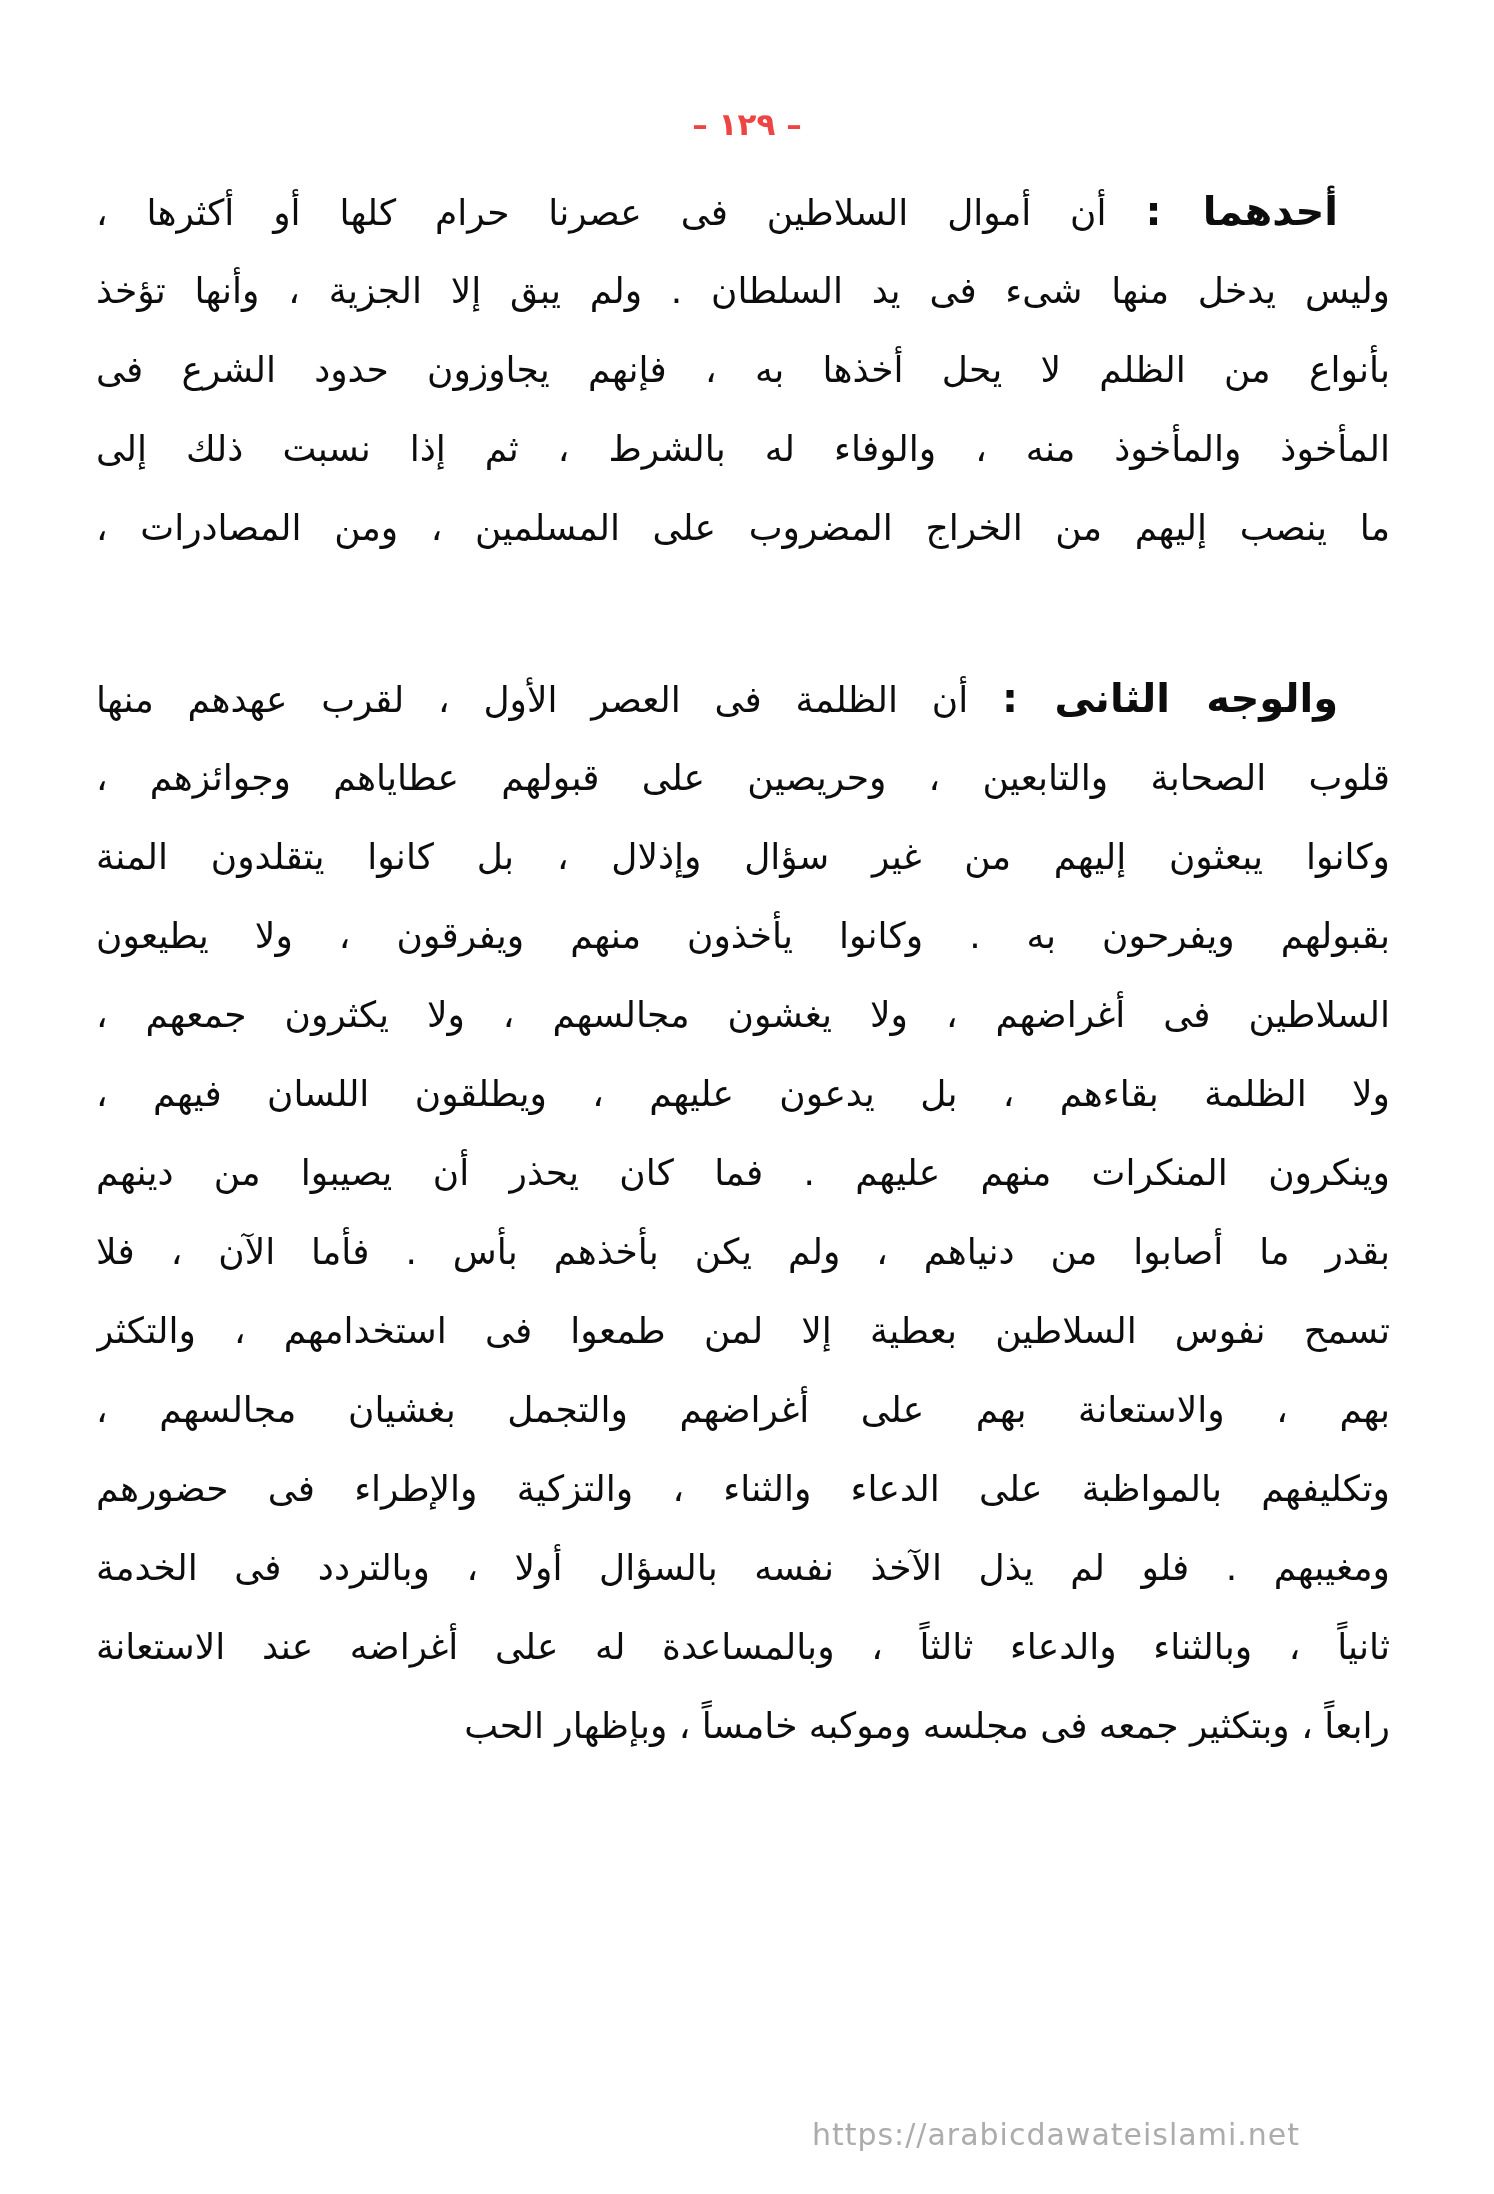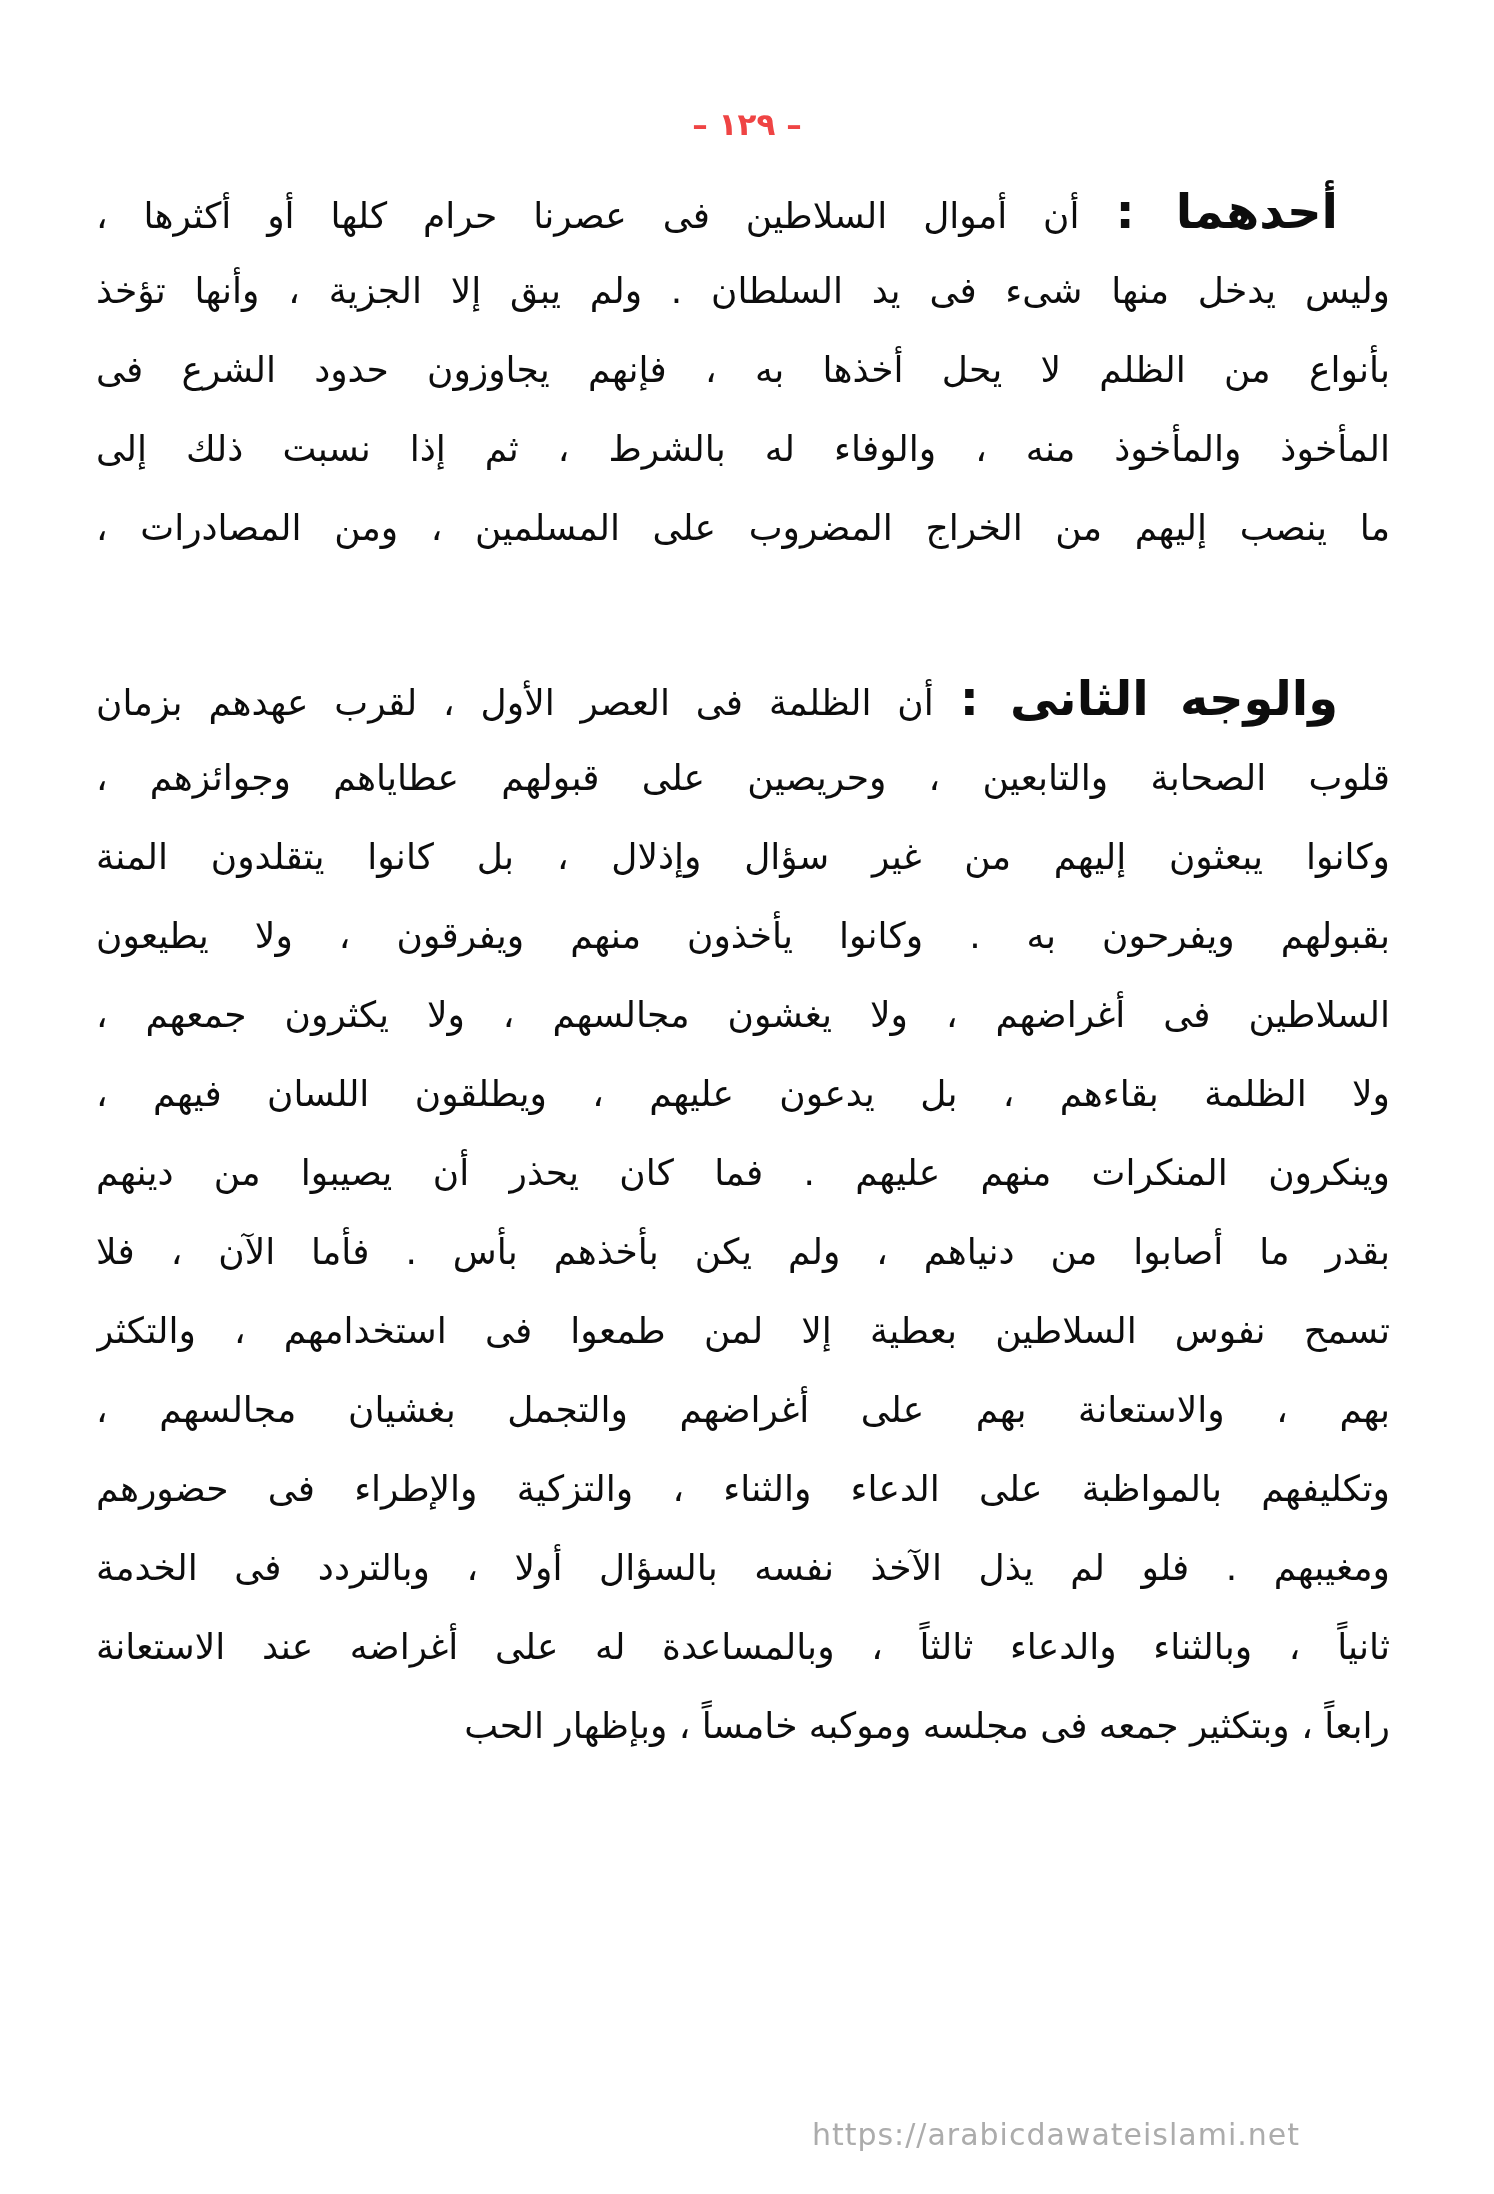--- a/index.html
+++ b/index.html
@@ -50,21 +50,21 @@
   
   .line { white-space: normal; overflow: hidden; max-height: 79px; }
   .line.last-line {
     text-align-last: right;
   }
   .line.first-line {
     padding-right: 52px;
   }
   .lead {
     font-weight: bold;
-    font-size: 48px;
+    font-size: 40px;
   }
   .watermark {
     position: absolute;
     bottom: 42px;
     right: 194px;
     direction: ltr;
     font-size: 30px;
     color: #acacac;
     letter-spacing: 1px;
   }
@@ -79,21 +79,21 @@
   <div class="body-text" id="paragraphs">
   <div class="paragraph">
     <div class="line first-line"><span class="lead">أحدهما :</span><span class="rest"> أن أموال السلاطين فى عصرنا حرام كلها أو أكثرها ،</span></div>
         <div class="line">وليس يدخل منها شىء فى يد السلطان . ولم يبق إلا الجزية ، وأنها تؤخذ</div>
         <div class="line">بأنواع من الظلم لا يحل أخذها به ، فإنهم يجاوزون حدود الشرع فى</div>
         <div class="line">المأخوذ والمأخوذ منه ، والوفاء له بالشرط ، ثم إذا نسبت ذلك إلى</div>
         <div class="line">ما ينصب إليهم من الخراج المضروب على المسلمين ، ومن المصادرات ،</div>
       </div>
 
   <div class="paragraph">
-    <div class="line first-line"><span class="lead">والوجه الثانى :</span><span class="rest"> أن الظلمة فى العصر الأول ، لقرب عهدهم بزمان</span></div>
+    <div class="line first-line"><span class="lead">والوجه الثانى :</span><span class="rest"> أن الظلمة فى العصر الأول ، لقرب عهدهم منها</span></div>
         <div class="line">قلوب الصحابة والتابعين ، وحريصين على قبولهم عطاياهم وجوائزهم ،</div>
         <div class="line">وكانوا يبعثون إليهم من غير سؤال وإذلال ، بل كانوا يتقلدون المنة</div>
         <div class="line">بقبولهم ويفرحون به . وكانوا يأخذون منهم ويفرقون ، ولا يطيعون</div>
         <div class="line">السلاطين فى أغراضهم ، ولا يغشون مجالسهم ، ولا يكثرون جمعهم ،</div>
         <div class="line">ولا الظلمة بقاءهم ، بل يدعون عليهم ، ويطلقون اللسان فيهم ،</div>
         <div class="line">وينكرون المنكرات منهم عليهم . فما كان يحذر أن يصيبوا من دينهم</div>
         <div class="line">بقدر ما أصابوا من دنياهم ، ولم يكن بأخذهم بأس . فأما الآن ، فلا</div>
         <div class="line">تسمح نفوس السلاطين بعطية إلا لمن طمعوا فى استخدامهم ، والتكثر</div>
         <div class="line">بهم ، والاستعانة بهم على أغراضهم والتجمل بغشيان مجالسهم ،</div>
         <div class="line">وتكليفهم بالمواظبة على الدعاء والثناء ، والتزكية والإطراء فى حضورهم</div>

